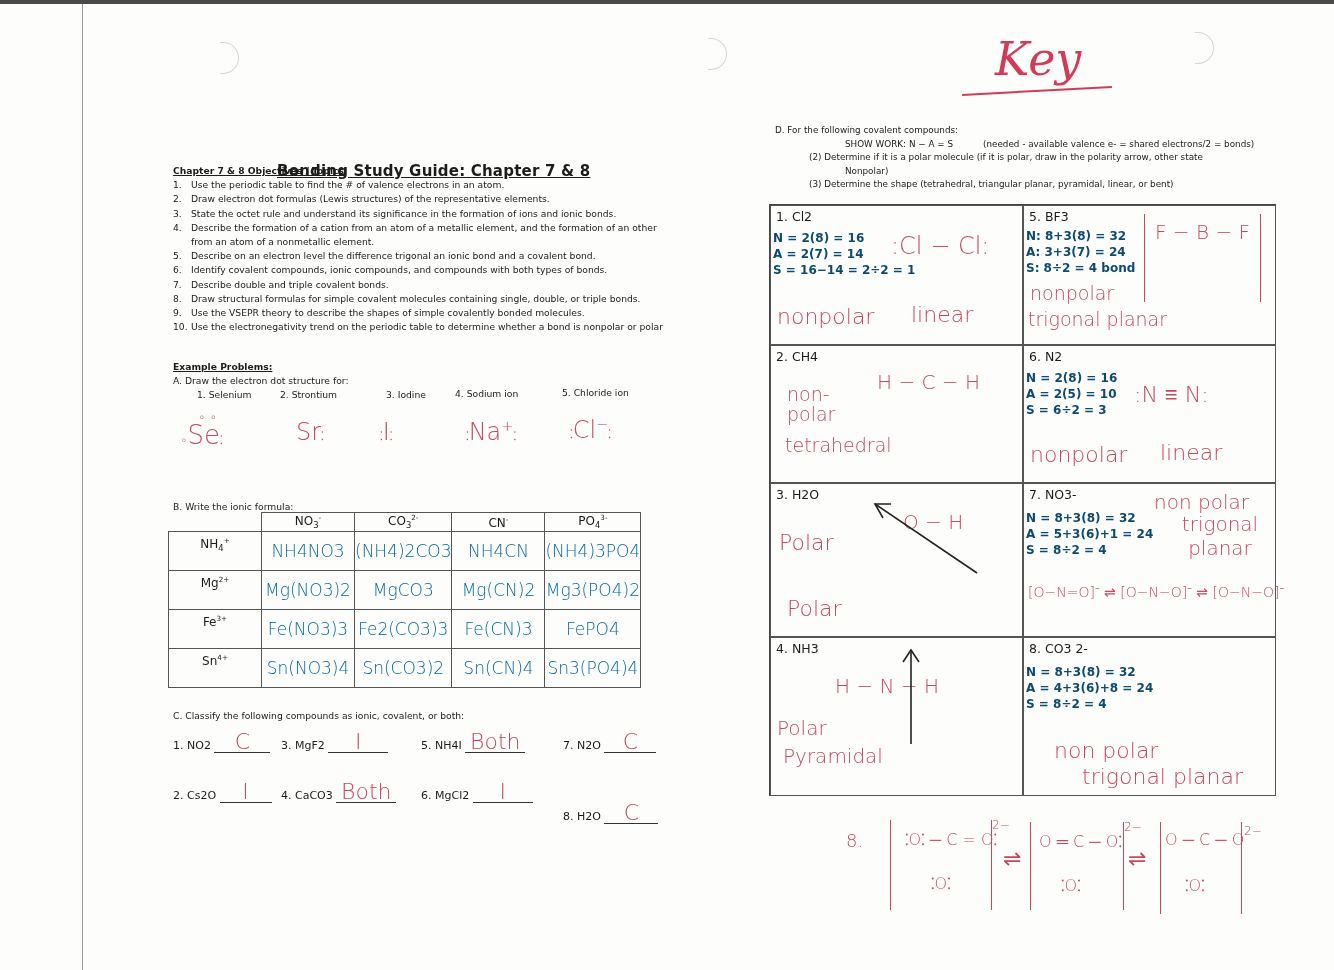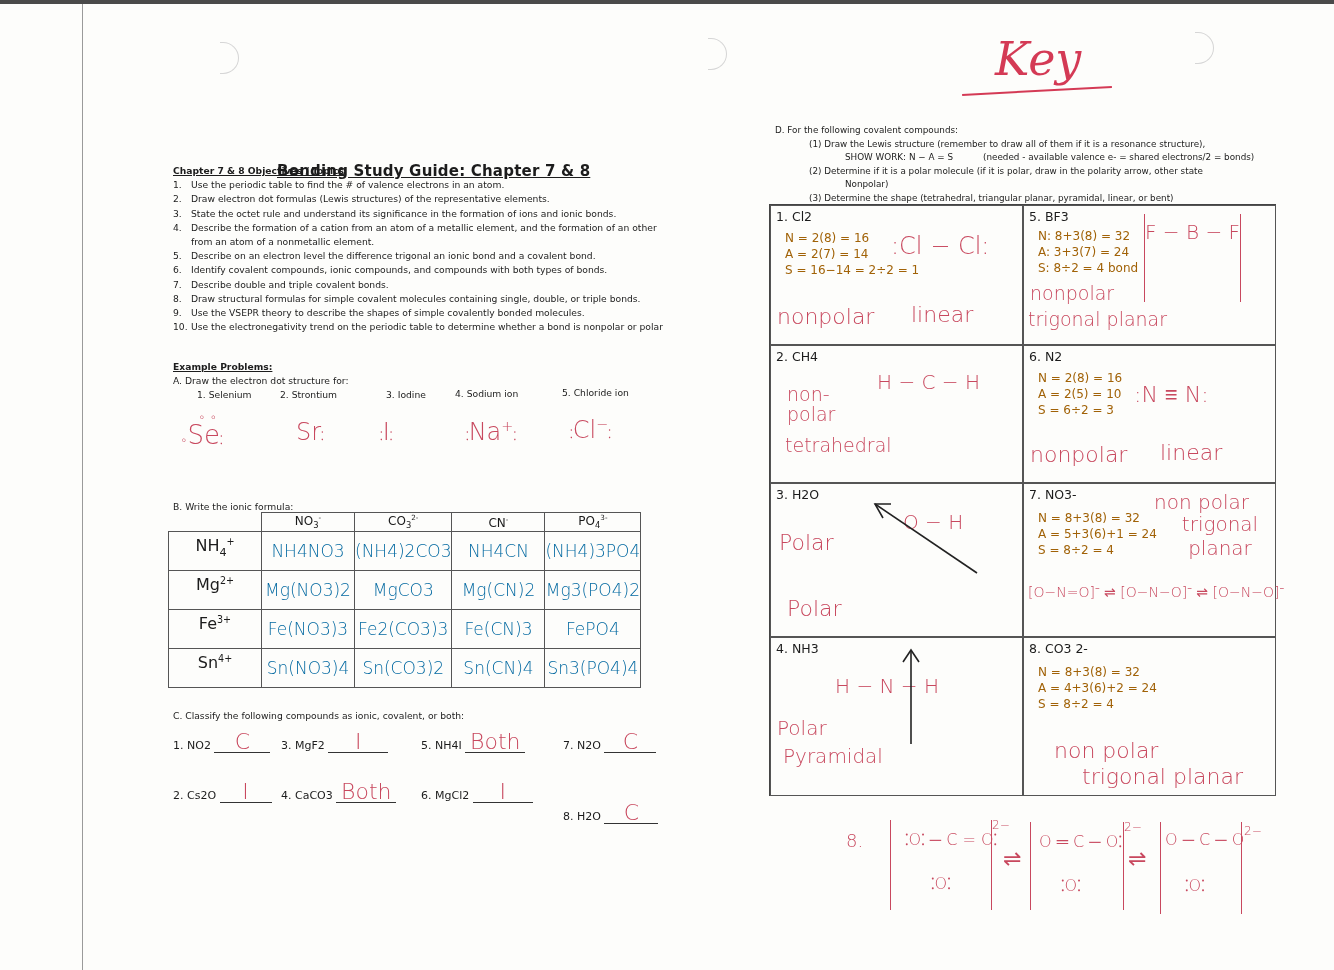--- a/index.html
+++ b/index.html
@@ -18,30 +18,30 @@
   .small { font-size:9.2px; line-height:14.2px; }
   .uline { text-decoration:underline; font-weight:bold; }
   ol.obj { margin:0; padding:0; list-style:none; }
   ol.obj li { position:relative; padding-left:18px; }
   ol.obj li .num { position:absolute; left:0; }
   .indent { padding-left:36px; }
   
   table.ionic { border-collapse:collapse; position:absolute; left:168px; top:512px; }
   table.ionic td, table.ionic th { border:1.5px solid #555; padding:0; text-align:center; vertical-align:middle; }
   table.ionic th { font-weight:normal; font-size:12px; height:18px; }
-  table.ionic td.rowh { width:92px; font-size:16px; vertical-align:top; padding-top:4px; height:34px; }
+  table.ionic td.rowh { width:92px; font-size:12px; vertical-align:top; padding-top:4px; height:34px; }
   table.ionic td.cell { width:92px; height:36px; font-size:17px; color:#0369a1; font-weight:300; white-space:nowrap; }
   sup { font-size:0.6em; }
   sub { font-size:0.7em; }
   .blank { display:inline-block; border-bottom:1px solid #333; text-align:center; color:#c8485e; font-size:22px; line-height:20px; font-weight:300; }
   
   .dgrid { position:absolute; left:769px; top:204px; width:507px; height:592px; border:1.5px solid #444; box-sizing:border-box; }
   .dcell { position:absolute; box-sizing:border-box; border:1px solid #555; }
   .dhead { font-size:12.5px; position:absolute; left:5px; top:3px; color:#1c1c1c; }
-  .work { font-size:12px; line-height:16px; color:#a16207; position:absolute; font-weight:400;margin-left:12px; }
+  .work { font-size:12px; line-height:16px; color:#0c4a6e; position:absolute; font-weight:700; }
   .big { font-size:22px; color:#c8485e; position:absolute; font-weight:300; white-space:nowrap; }
   .struct { font-size:22px; color:#c8485e; position:absolute; white-space:nowrap; font-weight:300; }
   .key { position:absolute; left:995px; top:32px; font-size:46px; color:#d43a55; font-weight:300; font-family:"DejaVu Serif", serif; font-style:italic; }
   .keyline { position:absolute; left:962px; top:90px; width:150px; height:1.5px; background:#d43a55; transform:rotate(-3deg); }
 </style>
 </head>
 <body>
 
 <div class="topbar"></div>
 <div class="leftline"></div>
@@ -166,21 +166,20 @@
   <span>6. MgCl2</span>
   <span class="blank" style="width:60px">I</span>
 </div>
 <div class="abs printed" style="left:563px;top:803px;font-size:11px">
   <span>8. H2O</span>
   <span class="blank" style="width:54px">C</span>
 </div>
 
 <div class="abs printed small" style="left:775px;top:124px;width:500px;font-size:8.8px;line-height:13.6px">
   <div>D.  For the following covalent compounds:</div>
-  <div style="padding-left:34px">(1) Draw the Lewis structure (remember to draw all of them if it is a resonance structure),</div>
   <div style="padding-left:70px"><span>SHOW WORK: N − A = S</span><span style="display:inline-block;width:30px"></span><span>(needed - available valence e- = shared electrons/2 = bonds)</span></div>
   <div style="padding-left:34px">(2) Determine if it is a polar molecule (if it is polar, draw in the polarity arrow, other state</div>
   <div style="padding-left:70px">Nonpolar)</div>
   <div style="padding-left:34px">(3) Determine the shape (tetrahedral, triangular planar, pyramidal, linear, or bent)</div>
 </div>
 
 <div class="dgrid">
 
   <div class="dcell" style="left:0;top:0;width:253px;height:140px">
     <div class="dhead">1. Cl2</div>
@@ -193,21 +192,21 @@
     <div class="big" style="left:6px;top:98px">nonpolar</div>
     <div class="big" style="left:140px;top:96px">linear</div>
   </div>
   <div class="dcell" style="left:253px;top:0;width:253px;height:140px">
     <div class="dhead">5. BF3</div>
     <div class="work" style="left:2px;top:22px">
       <div>N: 8+3(8) = 32</div>
         <div>A: 3+3(7) = 24</div>
         <div>S: 8÷2 = 4 bond</div>
     </div>
-    <div class="struct" style="left:120px;top:8px;font-size:20px;border-left:1px solid #c8485e;border-right:1px solid #c8485e;padding:6px 0;height:76px">F − B − F</div>
+    <div class="struct" style="left:120px;top:8px;font-size:20px;border-left:1px solid #c8485e;border-right:1px solid #c8485e;padding:6px 10px;height:76px">F − B − F</div>
     <div class="big" style="left:6px;top:76px;font-size:19px">nonpolar</div>
     <div class="big" style="left:4px;top:102px;font-size:19px">trigonal planar</div>
   </div>
 
   <div class="dcell" style="left:0;top:140px;width:253px;height:138px">
     <div class="dhead">2. CH4</div>
     <div class="struct" style="left:106px;top:24px;font-size:20px">H − C − H</div>
     <div class="big" style="left:16px;top:38px;font-size:19px;width:60px;white-space:normal;line-height:20px">non-polar</div>
     <div class="big" style="left:14px;top:88px;font-size:19px">tetrahedral</div>
   </div>
@@ -252,21 +251,21 @@
       <line x1="10" y1="98" x2="10" y2="4" stroke="#222" stroke-width="1.6"></line>
       <polyline points="2,16 10,4 18,16" fill="none" stroke="#222" stroke-width="1.6"></polyline>
     </svg>
     <div class="big" style="left:6px;top:78px;font-size:20px">Polar</div>
     <div class="big" style="left:12px;top:106px;font-size:20px">Pyramidal</div>
   </div>
   <div class="dcell" style="left:253px;top:432px;width:253px;height:159px">
     <div class="dhead"><span>8. CO3 2-</span></div>
     <div class="work" style="left:2px;top:26px">
       <div>N = 8+3(8) = 32</div>
-        <div>A = 4+3(6)+2 = 24</div>
+        <div>A = 4+3(6)+8 = 24</div>
         <div>S = 8÷2 = 4</div>
     </div>
     <div class="big" style="left:30px;top:100px;font-size:22px">non polar</div>
     <div class="big" style="left:58px;top:126px;font-size:22px">trigonal planar</div>
   </div>
 </div>
 
 <div class="struct" style="left:846px;top:830px;font-size:18px">8.</div>
 <div class="abs" style="left:890px;top:820px;width:100px;height:90px;border-left:1.5px solid #c8485e;border-right:1.5px solid #c8485e;">
   <div class="struct" style="left:14px;top:8px;font-size:16px">⁚O⁚ ─ C = O⁚</div>

